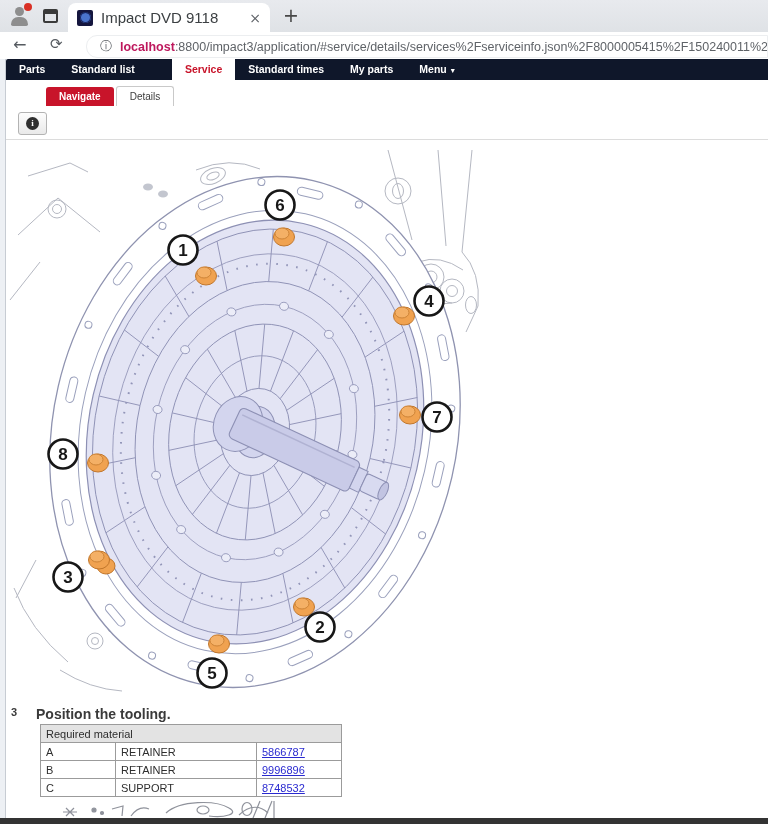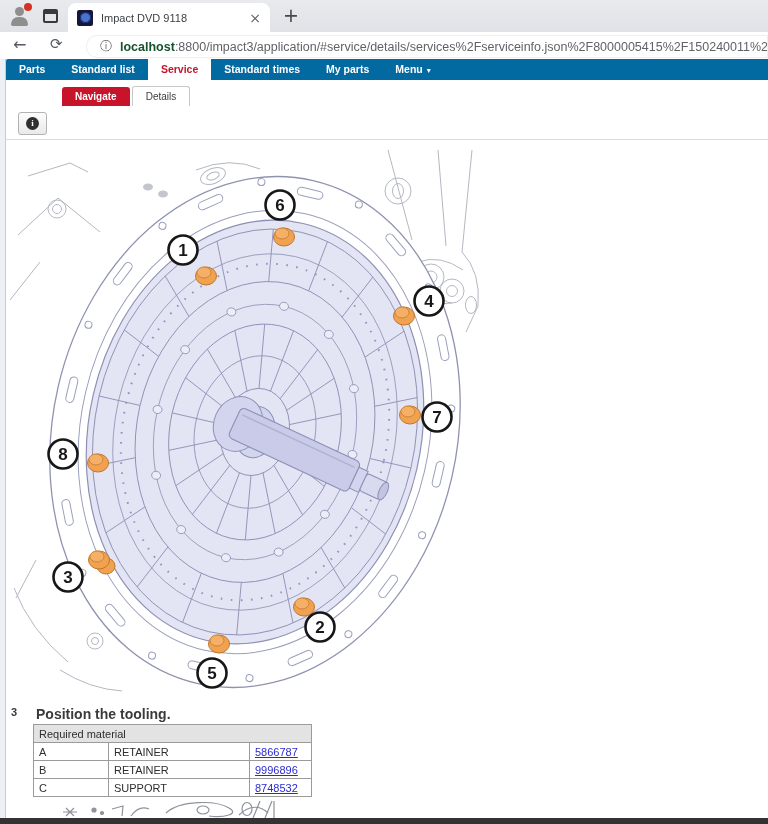--- a/index.html
+++ b/index.html
@@ -13,57 +13,57 @@
   .avatar .head{position:absolute;left:6px;top:2px;width:9px;height:9px;border-radius:50%;background:#8e8e8e;}
   .avatar .body{position:absolute;left:2px;top:12px;width:17px;height:9px;border-radius:8px 8px 2px 2px;background:#8e8e8e;}
   .avatar .dot{position:absolute;right:-1px;top:-2px;width:8px;height:8px;border-radius:50%;background:#d93025;}
   .tabactions{position:absolute;left:43px;top:9px;width:15px;height:14px;border:2px solid #3a3a3a;border-radius:2px;box-sizing:border-box;}
   .tabactions::after{content:"";position:absolute;left:0;top:0;width:100%;height:3px;background:#3a3a3a;}
   .tab{position:absolute;left:68px;top:3px;width:202px;height:29px;background:#ffffff;
     border-radius:8px 8px 0 0;display:flex;align-items:center;}
   .favicon{position:relative;width:16px;height:16px;margin-left:9px;background:#15163e;border-radius:2px;flex:0 0 auto;}
   .favicon i{position:absolute;left:2.5px;top:2.5px;width:11px;height:11px;border-radius:50%;
     background:#4a74cc;box-shadow:inset 0 0 0 1px #1c2a66, inset 0 4px 0 -3px #0e1440;}
-  .tab-title{margin-left:8px;font-size:11px;color:#3c4043;white-space:nowrap;overflow:hidden;flex:1;}
+  .tab-title{margin-left:8px;font-size:15px;color:#3c4043;white-space:nowrap;overflow:hidden;flex:1;}
   .tab-close{width:22px;font-size:14px;color:#5f6368;text-align:center;flex:0 0 auto;margin-right:4px;cursor:default;}
   .newtab{position:absolute;left:278px;top:3px;width:26px;height:26px;font-size:19px;color:#474747;
     text-align:center;line-height:25px;}
   
   .toolbar{position:absolute;left:0;top:32px;width:768px;height:27px;background:#ffffff;}
   .glyph{font-family:"DejaVu Sans",sans-serif;}
   .nav-back{position:absolute;left:13px;top:3px;font-size:16px;color:#555a60;}
   .nav-refresh{position:absolute;left:50px;top:3px;font-size:15px;color:#555a60;}
   .addrpill{position:absolute;left:86px;top:3px;right:0px;height:21px;border:1px solid #eceef0;
     border-radius:11px 0 0 11px;background:#fff;display:flex;align-items:center;overflow:hidden;}
   .pageinfo{font-size:12px;color:#5f6368;margin:0 8px 0 13px;flex:0 0 auto;}
   .url{font-size:12.5px;white-space:nowrap;}
-  .url .host{color:#14532d;font-weight:bold;}
+  .url .host{color:#be185d;font-weight:bold;}
   .url .rest{color:#5f6368;}
 
   
   .leftstrip{position:absolute;left:0;top:59px;bottom:6px;width:5px;background:#edf0f4;border-right:1px solid #c7ccd3;}
-  .mainnav{position:absolute;left:6px;right:0;top:59px;height:21px;background:#0369a1;display:flex;align-items:stretch;border-radius:2px 0 0 0;}
+  .mainnav{position:absolute;left:6px;right:0;top:59px;height:21px;background:#0f172a;display:flex;align-items:stretch;border-radius:2px 0 0 0;}
   .mainnav .item{color:#ffffff;font-size:10.5px;font-weight:bold;line-height:21px;padding:0 13px;white-space:nowrap;cursor:default;}
-  .mainnav .item.active{background:#ffffff;color:#c8142a;}
+  .mainnav .item.active{background:#ffffff;color:#c8142a;margin-left:24px;}
   .mainnav .arrow{font-size:8px;margin-left:4px;}
-  .subnav{position:absolute;left:6px;right:0;top:80px;height:26px;background:#ffffff;padding-left:40px;display:flex;align-items:flex-end;margin-left:16px;}
+  .subnav{position:absolute;left:6px;right:0;top:80px;height:26px;background:#ffffff;padding-left:40px;display:flex;align-items:flex-end;}
   .subtab{height:19px;line-height:19px;font-size:10px;padding:0 13px;border-radius:3px 3px 0 0;margin-right:2px;}
   .subtab.nav-active{background:#c8142a;color:#ffffff;font-weight:bold;}
   .subtab.plain{background:#ffffff;color:#3c3c3c;border:1px solid #c9c9c9;border-bottom:none;}
 
   .infobtn{position:absolute;left:18px;top:112px;width:27px;height:21px;border:1px solid #b3b3b3;border-radius:3px;
     background:linear-gradient(#fdfdfd,#e9e9e9);display:flex;align-items:center;justify-content:center;}
   .infobtn .circ{width:13px;height:13px;border-radius:50%;background:#2f2f2f;color:#ffffff;font-size:9px;font-weight:bold;
     text-align:center;line-height:13px;font-family:"Liberation Serif",serif;}
   .divider{position:absolute;left:6px;right:0;top:139px;border-top:1px solid #dcdcdc;}
 
   
   .stepnum{position:absolute;left:11px;top:706px;font-size:11px;font-weight:bold;color:#3a3a3a;}
   .steptext{position:absolute;left:36px;top:706px;font-size:14px;font-weight:bold;color:#3a3a3a;}
-  .mats{position:absolute;left:33px;top:724px;width:279px;border-collapse:collapse;font-size:11px;color:#2e2e2e;border-radius:16px;}
+  .mats{position:absolute;left:40px;top:724px;width:302px;border-collapse:collapse;font-size:11px;color:#2e2e2e;border-radius:16px;}
   .mats th,.mats td{border:1px solid #9b9b9b;padding:2px 5px;text-align:left;font-weight:normal;height:13px;}
   .mats th{background:#e3e3e3;}
   .mats td.c1{width:64px;}
   .mats td.c2{width:130px;}
   .mats a{color:#2a2ad0;text-decoration:underline;}
 
   .diagram{position:absolute;left:0;top:143px;}
   .botsketch{position:absolute;left:0;top:794px;}
   .bottombar{position:absolute;left:0;bottom:0;width:768px;height:6px;background:#333333;}
 </style>

